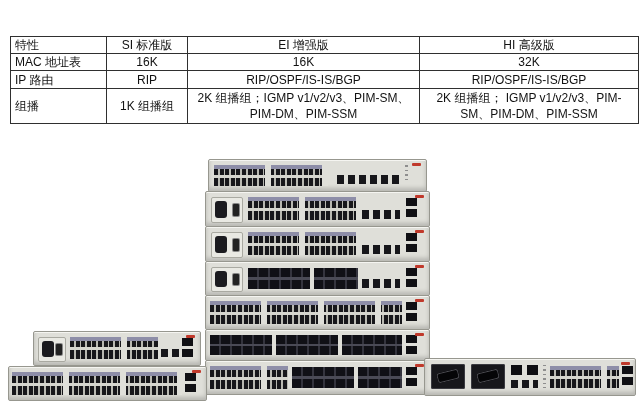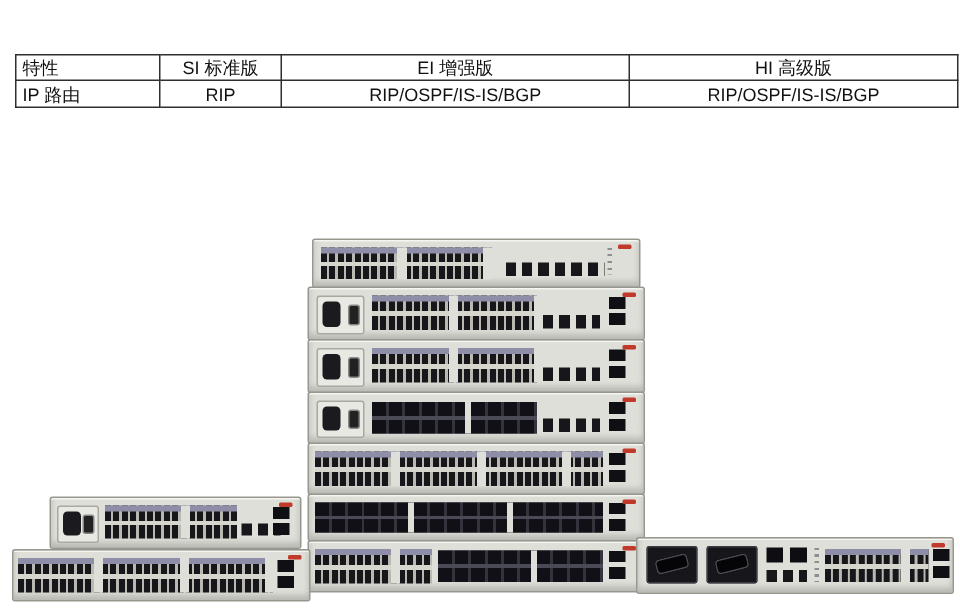--- a/index.html
+++ b/index.html
@@ -102,25 +102,37 @@
         <col style="width:232px">
         <col style="width:219px">
       </colgroup>
     <tbody>
         <tr class="rh16">
       <td class="feat">特性</td>
       <td>SI 标准版</td>
       <td>EI 增强版</td>
       <td>HI 高级版</td>
     </tr>
+    <tr class="rh16">
+      <td class="feat">MAC 地址表</td>
+      <td>16K</td>
+      <td>16K</td>
+      <td>32K</td>
+    </tr>
     <tr class="rh18">
       <td class="feat">IP 路由</td>
       <td>RIP</td>
       <td>RIP/OSPF/IS-IS/BGP</td>
       <td>RIP/OSPF/IS-IS/BGP</td>
+    </tr>
+    <tr class="rh35">
+      <td class="feat">组播</td>
+      <td>1K 组播组</td>
+      <td>2K 组播组；IGMP v1/v2/v3、PIM-SM、PIM-DM、PIM-SSM</td>
+      <td>2K 组播组； IGMP v1/v2/v3、PIM-SM、PIM-DM、PIM-SSM</td>
     </tr>
   </tbody>
     </table>
 
   <div class="sw" style="left:208px;top:128px;width:217px;height:31px;">
     <div class="band rj" style="left:5px;top:5px;width:114px;height:21px;"></div>
     <div class="cluster" style="left:128px;top:15px;width:66px;height:9px;"></div>
     <div class="ledcol" style="left:196px;top:5px;height:18px;"></div>
     <div class="logo"></div>
   </div>

